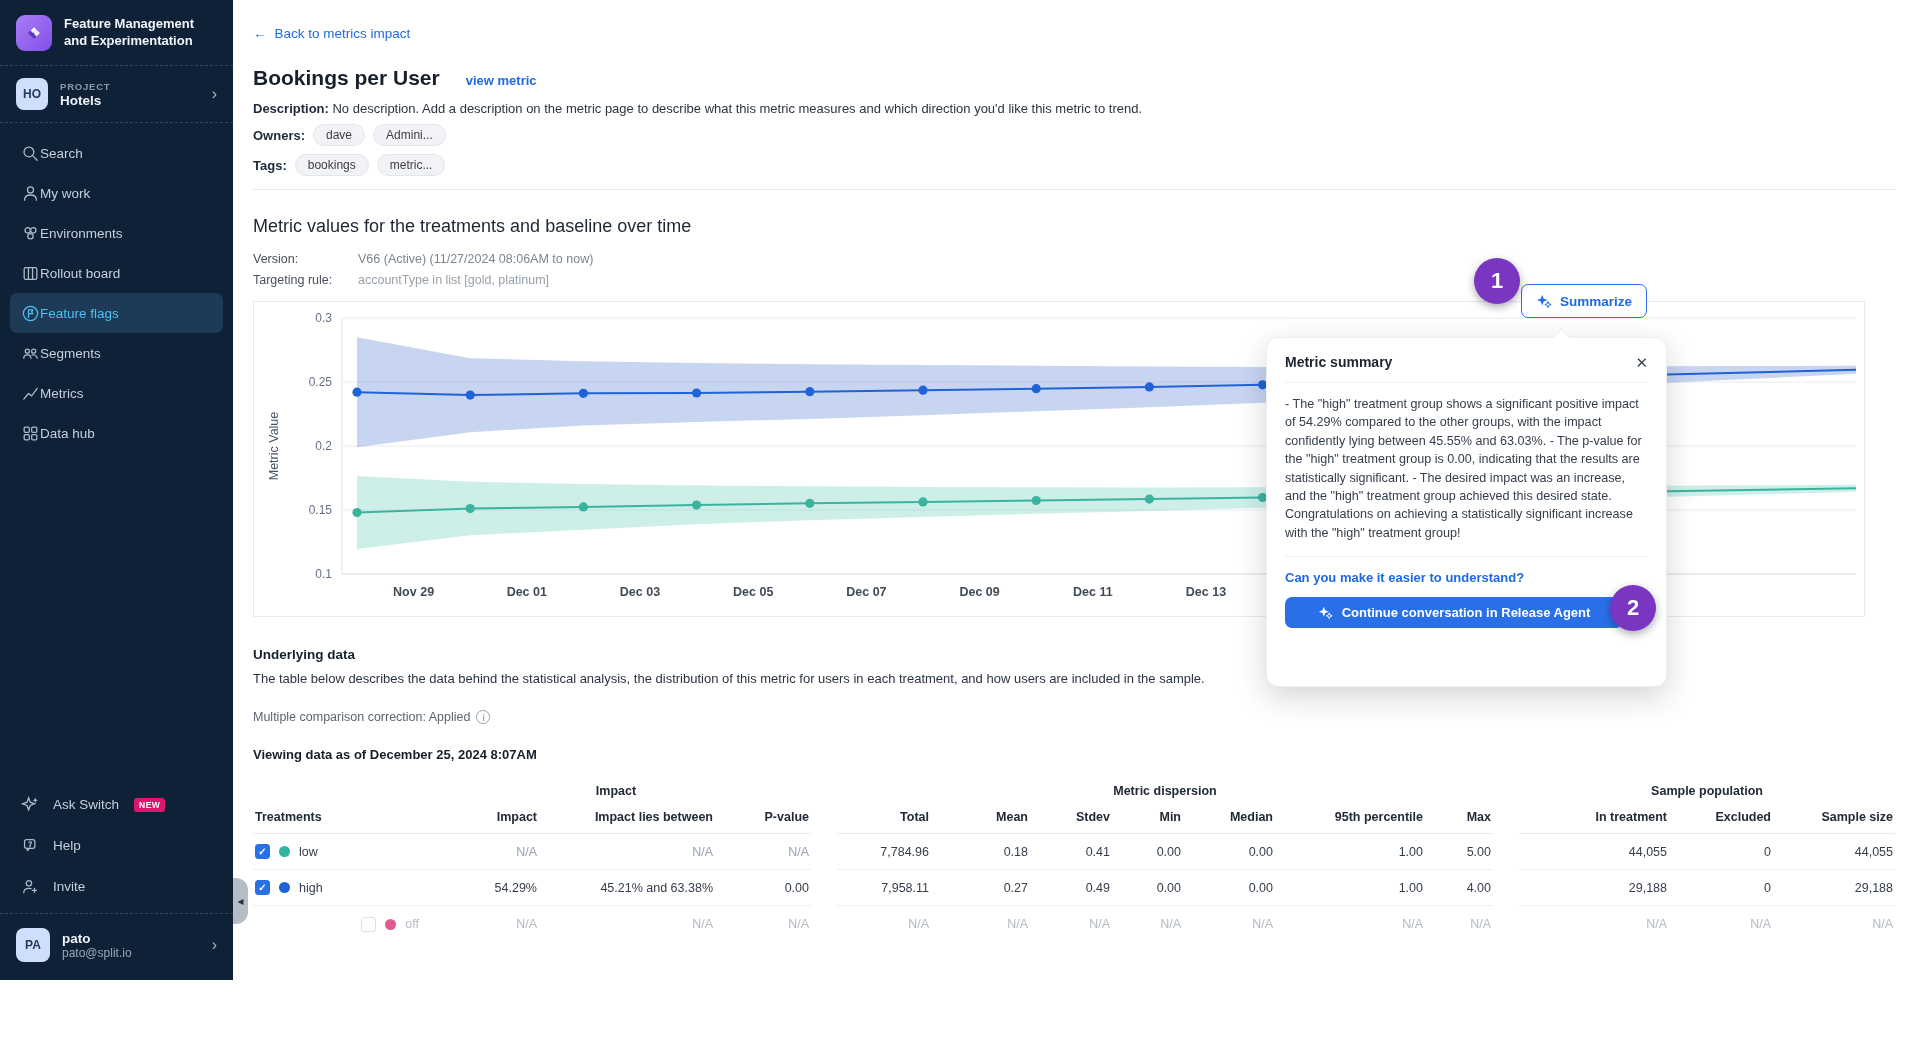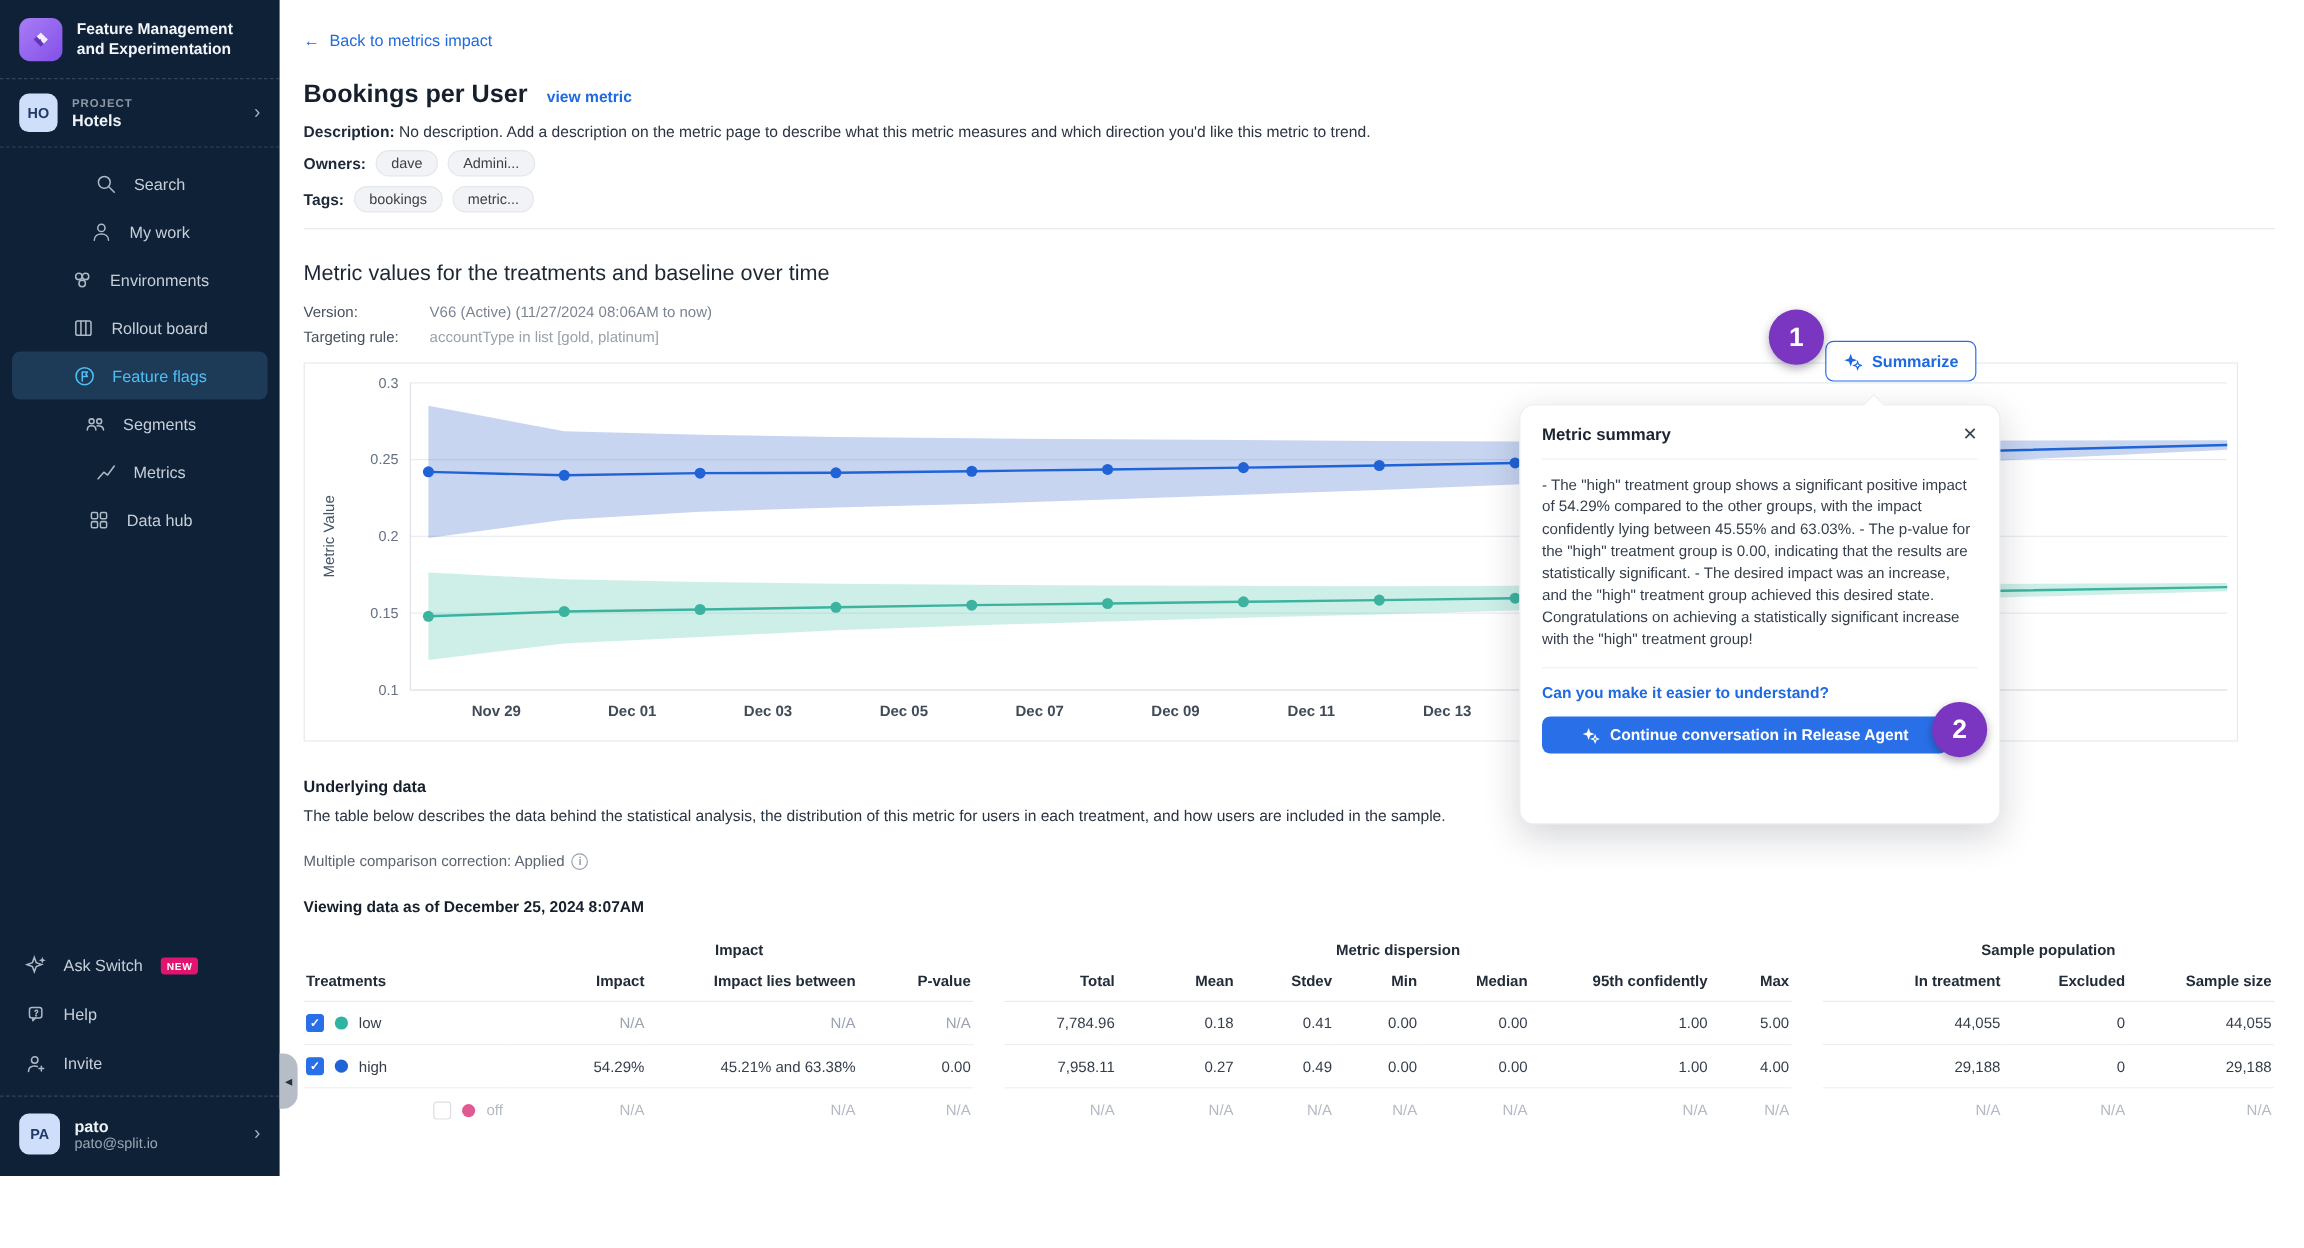--- a/index.html
+++ b/index.html
@@ -16,22 +16,22 @@
                 display:flex; align-items:center; justify-content:center; flex:0 0 auto; }
   .logo-title { font-size:13px; font-weight:700; color:#f2f5f9; line-height:1.3; }
   .side-divider { border-top:1px dashed rgba(255,255,255,.16); margin:0 0; }
   .project-row { display:flex; align-items:center; gap:12px; padding:12px 16px; cursor:pointer; }
   .project-badge { width:32px; height:32px; border-radius:8px; background:#cfdffb; color:#203a63;
                    font-size:12px; font-weight:700; display:flex; align-items:center; justify-content:center; }
   .project-label { font-size:9.5px; letter-spacing:.8px; color:#8d99a8; font-weight:700; }
   .project-name { font-size:13.5px; color:#eef2f7; font-weight:600; margin-top:1px; }
   .project-chevron { margin-left:auto; color:#aab4c0; font-size:16px; }
   .nav { padding:10px 10px 0 10px; }
-  .nav-item { display:flex; align-items:center; gap:13px; height:40px; padding:0 10px;
-              border-radius:7px; font-size:13.5px; color:#c6cfd9; cursor:pointer;justify-content:center; }
+  .nav-item { display:flex; align-items:center; height:40px; padding:0 10px;
+              border-radius:7px; font-size:13.5px; color:#c6cfd9; cursor:pointer; }
   .nav-item .nicon { width:20px; height:20px; flex:0 0 auto; display:flex; align-items:center; justify-content:center; color:#aeb9c6; }
   .nav-item.active { background:#1d3a57; color:#4fc0f4; }
   .nav-item.active .nicon { color:#4fc0f4; }
   .side-footer { margin-top:auto; padding:0 10px 0 10px; }
   .foot-item { display:flex; align-items:center; gap:13px; height:41px; padding:0 10px;
                font-size:13.5px; color:#c6cfd9; cursor:pointer; border-radius:7px; }
   .foot-item .nicon { width:20px; height:20px; color:#aeb9c6; display:flex; align-items:center; justify-content:center; }
   .new-badge { background:#e01570; color:#fff; font-size:8.5px; font-weight:700; letter-spacing:.5px;
                border-radius:3px; padding:2px 5px; margin-left:2px; }
   .user-row { display:flex; align-items:center; gap:12px; padding:14px 16px 18px 16px;
@@ -44,21 +44,21 @@
   .collapse-handle { position:absolute; left:233px; top:878px; width:15px; height:46px;
                      background:#b6bdc6; border-radius:0 12px 12px 0; z-index:31;
                      display:flex; align-items:center; justify-content:center;
                      color:#27313d; font-size:12px; cursor:pointer; }
 
   
   .main { position:absolute; left:233px; top:0; width:1687px; height:1040px; background:#fff; overflow:hidden; }
   .content { padding:0 24px 0 20px; }
   .back-link { display:inline-flex; align-items:center; gap:8px; margin-top:26px;
                color:#1f6ae0; font-size:13.5px; font-weight:500; cursor:pointer; }
-  .title-row { display:flex; align-items:baseline; gap:16px; margin-top:24px; }
+  .title-row { display:flex; align-items:baseline; gap:26px; margin-top:24px; }
   .page-title { font-size:21px; font-weight:700; color:#16202c; }
   .view-metric { color:#1f6ae0; font-size:13px; cursor:pointer;font-weight:bold; }
   .desc-row { margin-top:11px; font-size:13px; color:#2b3442; }
   .desc-row b { color:#1d2939; }
   .chip-row { display:flex; align-items:center; gap:8px; margin-top:8px; font-size:13px; }
   .chip-row b { color:#1d2939; }
   .chip { display:inline-flex; align-items:center; padding:3px 12px; border-radius:999px;
           background:#f1f3f6; border:1px solid #e3e7ec; color:#404040; font-size:12px; cursor:default; }
   .hdr-divider { border-top:1px solid #e6e9ed; margin-top:13px; }
 
@@ -392,21 +392,21 @@
            <div class="gcell spacer" style="grid-column:13"></div>
           <div class="hcell left" style="grid-column:1;grid-row:2">Treatments</div>
           <div class="hcell" style="grid-column:2;grid-row:2">Impact</div>
           <div class="hcell" style="grid-column:3;grid-row:2">Impact lies between</div>
           <div class="hcell" style="grid-column:4;grid-row:2">P-value</div>
           <div class="hcell" style="grid-column:6;grid-row:2">Total</div>
           <div class="hcell" style="grid-column:7;grid-row:2">Mean</div>
           <div class="hcell" style="grid-column:8;grid-row:2">Stdev</div>
           <div class="hcell" style="grid-column:9;grid-row:2">Min</div>
           <div class="hcell" style="grid-column:10;grid-row:2">Median</div>
-          <div class="hcell" style="grid-column:11;grid-row:2">95th confidently</div>
+          <div class="hcell" style="grid-column:11;grid-row:2">95th percentile</div>
           <div class="hcell" style="grid-column:12;grid-row:2">Max</div>
           <div class="hcell" style="grid-column:14;grid-row:2">In treatment</div>
           <div class="hcell" style="grid-column:15;grid-row:2">Excluded</div>
           <div class="hcell" style="grid-column:16;grid-row:2">Sample size</div>
           <div class="spacer" style="grid-column:5;grid-row:2"></div>
            <div class="spacer" style="grid-column:13;grid-row:2"></div>
           <div class="trow" style="display:contents"><div class="cell left" style="grid-column:1;grid-row:3">
                    <span class="cbox checked">✓</span>
                    <span class="dot" style="background:#2fb3a3"></span>
                    <span>low</span>

